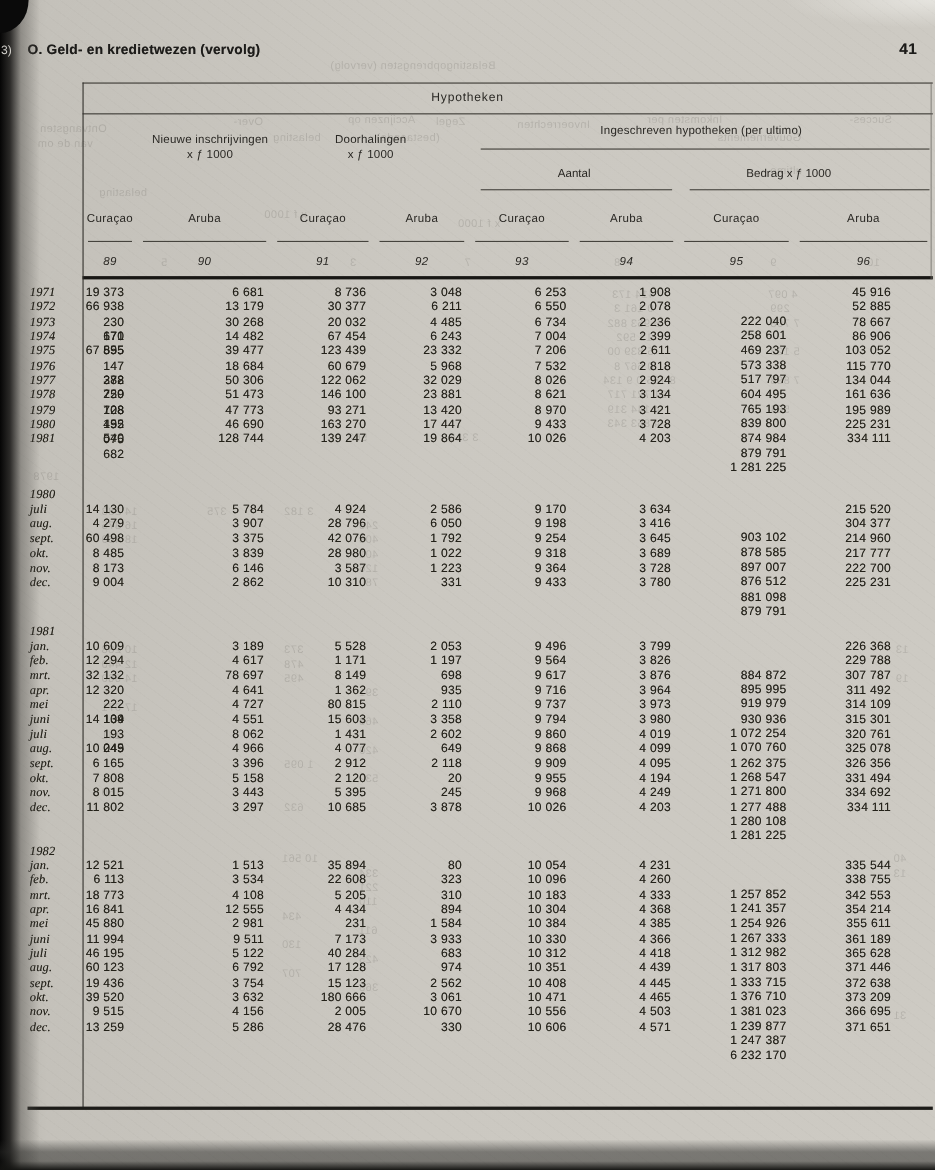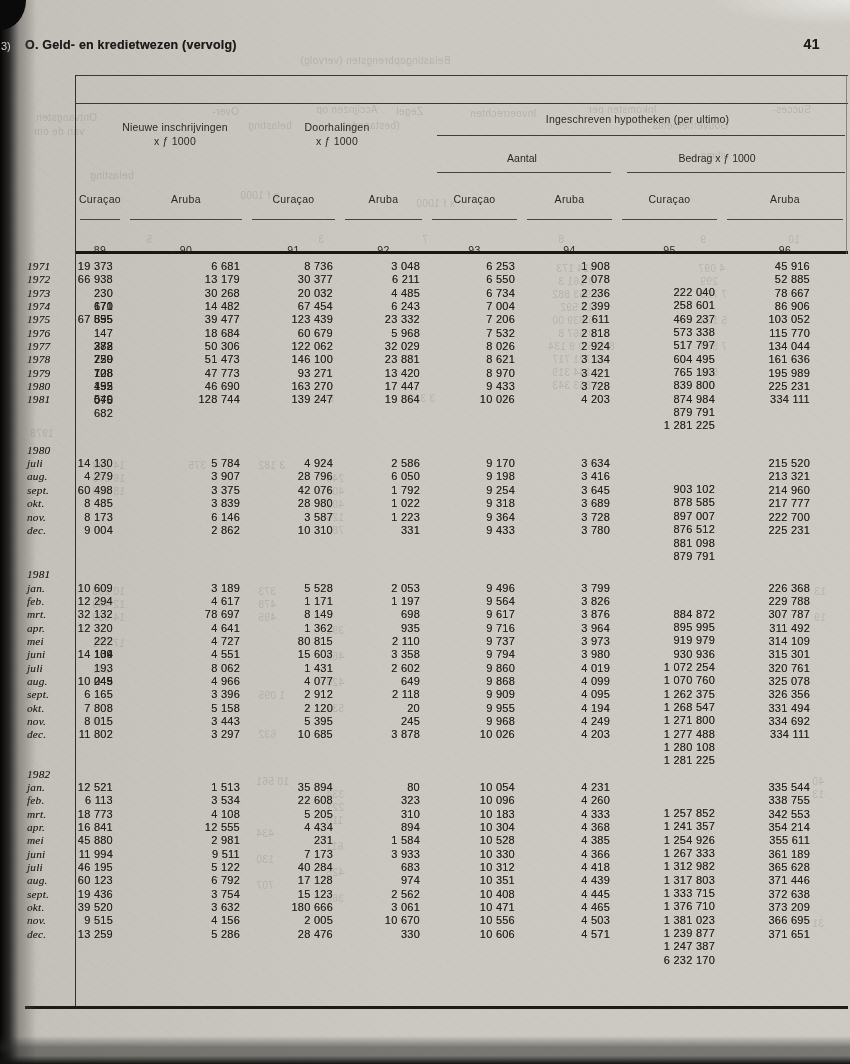--- a/index.html
+++ b/index.html
@@ -20,44 +20,44 @@
                background:radial-gradient(ellipse at 100% 0,rgba(236,235,230,.8),rgba(236,235,230,0) 70%); }
   .binding-mark { position:absolute; left:1px; top:40px; color:#d2d0cb; font-size:11px; z-index:8; }
 
   .ghost { position:absolute; transform:scaleX(-1); color:#37342f; opacity:.15; font-size:10px;
            white-space:nowrap; filter:blur(.4px); letter-spacing:.4px; z-index:1; }
 
   
   .page-header { position:absolute; left:25px; right:16px; top:36px; z-index:3;
                  display:flex; justify-content:space-between; align-items:baseline; color:#1c1b19; }
   .ptitle { font-weight:bold; font-size:12.5px; letter-spacing:.2px; text-shadow:0 0 .5px rgba(28,27,25,.6); }
-  .pageno { font-weight:bold; font-size:14px; letter-spacing:.5px; margin-right:14px; text-shadow:0 0 .5px rgba(28,27,25,.6); }
+  .pageno { font-weight:bold; font-size:14px; letter-spacing:.5px; text-shadow:0 0 .5px rgba(28,27,25,.6); }
 
   
   .thead { position:absolute; left:75px; top:75px; width:773px; height:180px; z-index:3;
            font-size:10.5px; color:#2a2824; }
   .hline { position:absolute; left:0; width:773px; height:1px; background:#3a3832; }
   .t-title { position:absolute; top:8px; left:0; width:700px; text-align:center; letter-spacing:.7px; font-size:11px; }
   .grp { position:absolute; text-align:center; line-height:13.5px; letter-spacing:.2px; }
-  .grp-a { left:0; top:46px; width:172px;padding-left:28px; }
+  .grp-a { left:16px; top:46px; width:172px;padding-left:28px; }
   .grp-b { left:172px; top:46px; width:180px; }
   .grp-c { left:352px; top:38px; width:421px; }
   .ln-c   { position:absolute; left:362px; top:60px; width:408px; height:1px; background:#3f3d37; }
   .sub-a  { position:absolute; left:352px; top:77px; width:190px; text-align:center; }
   .sub-b  { position:absolute; left:542px; top:77px; width:200px; text-align:center; }
   .ln-sub-a { position:absolute; left:362px; top:97px; width:174px; height:1px; background:#45433d; }
   .ln-sub-b { position:absolute; left:552px; top:97px; width:218px; height:1px; background:#45433d; }
 
   .hgrid { position:absolute; left:0; display:grid; width:773px;
            grid-template-columns:50px 122px 93px 87px 95px 95px 105px 126px; }
   .colnames { top:118px; }
   .colnames span { text-align:center; letter-spacing:.35px; }
   .usegs { top:144px; }
   .usegs i { display:block; height:1px; background:#45433d; margin:0 5px; }
-  .colnums { top:169px; }
+  .colnums { top:157px;font-style:italic; }
   .colnums span { text-align:center; letter-spacing:.4px; }
   .thick { position:absolute; top:176px; left:0; width:773px; height:3px; background:#181714; }
 
   
   .tbody { position:absolute; left:25px; top:260px; width:823px; z-index:3;
            font-size:11px; color:#232119; }
   .trow { display:grid; grid-template-columns:50px 50px 122px 93px 87px 95px 95px 105px 126px;
           height:13.35px; line-height:13.4px; }
   .c  { text-align:right; letter-spacing:.25px; text-shadow:0 0 .5px rgba(35,33,28,.55); }
   .c0 { text-align:left; font-family:"Liberation Serif", serif; font-style:italic;
@@ -164,20 +164,21 @@
     </div>
   <div class="noise"></div>
 
   <div class="page-header">
     <span class="ptitle">O. Geld- en kredietwezen (vervolg)</span>
     <span class="pageno">41</span>
   </div>
 
   <div class="thead">
     <div class="hline" style="top:0"></div>
+    <div class="t-title">Hypotheken</div>
     <div class="hline" style="top:28px"></div>
 
     <div class="grp grp-a">
       <div>Nieuwe inschrijvingen</div>
       <div>x ƒ 1000</div>
     </div>
     <div class="grp grp-b">
       <div>Doorhalingen</div>
       <div>x ƒ 1000</div>
     </div>
@@ -386,21 +387,21 @@
         </div>
         <div class="trow">
           <span class="c c0">aug.</span>
           <span class="c c1">4 279</span>
           <span class="c c2">3 907</span>
           <span class="c c3">28 796</span>
           <span class="c c4">6 050</span>
           <span class="c c5">9 198</span>
           <span class="c c6">3 416</span>
           <span class="c c7">878 585</span>
-          <span class="c c8">213 321</span>
+          <span class="c c8">304 377</span>
         </div>
         <div class="trow">
           <span class="c c0">sept.</span>
           <span class="c c1">60 498</span>
           <span class="c c2">3 375</span>
           <span class="c c3">42 076</span>
           <span class="c c4">1 792</span>
           <span class="c c5">9 254</span>
           <span class="c c6">3 645</span>
           <span class="c c7">897 007</span>
@@ -640,21 +641,21 @@
           <span class="c c6">4 368</span>
           <span class="c c7">1 267 333</span>
           <span class="c c8">354 214</span>
         </div>
         <div class="trow">
           <span class="c c0">mei</span>
           <span class="c c1">45 880</span>
           <span class="c c2">2 981</span>
           <span class="c c3">231</span>
           <span class="c c4">1 584</span>
-          <span class="c c5">10 528</span>
+          <span class="c c5">10 384</span>
           <span class="c c6">4 385</span>
           <span class="c c7">1 312 982</span>
           <span class="c c8">355 611</span>
         </div>
         <div class="trow">
           <span class="c c0">juni</span>
           <span class="c c1">11 994</span>
           <span class="c c2">9 511</span>
           <span class="c c3">7 173</span>
           <span class="c c4">3 933</span>

